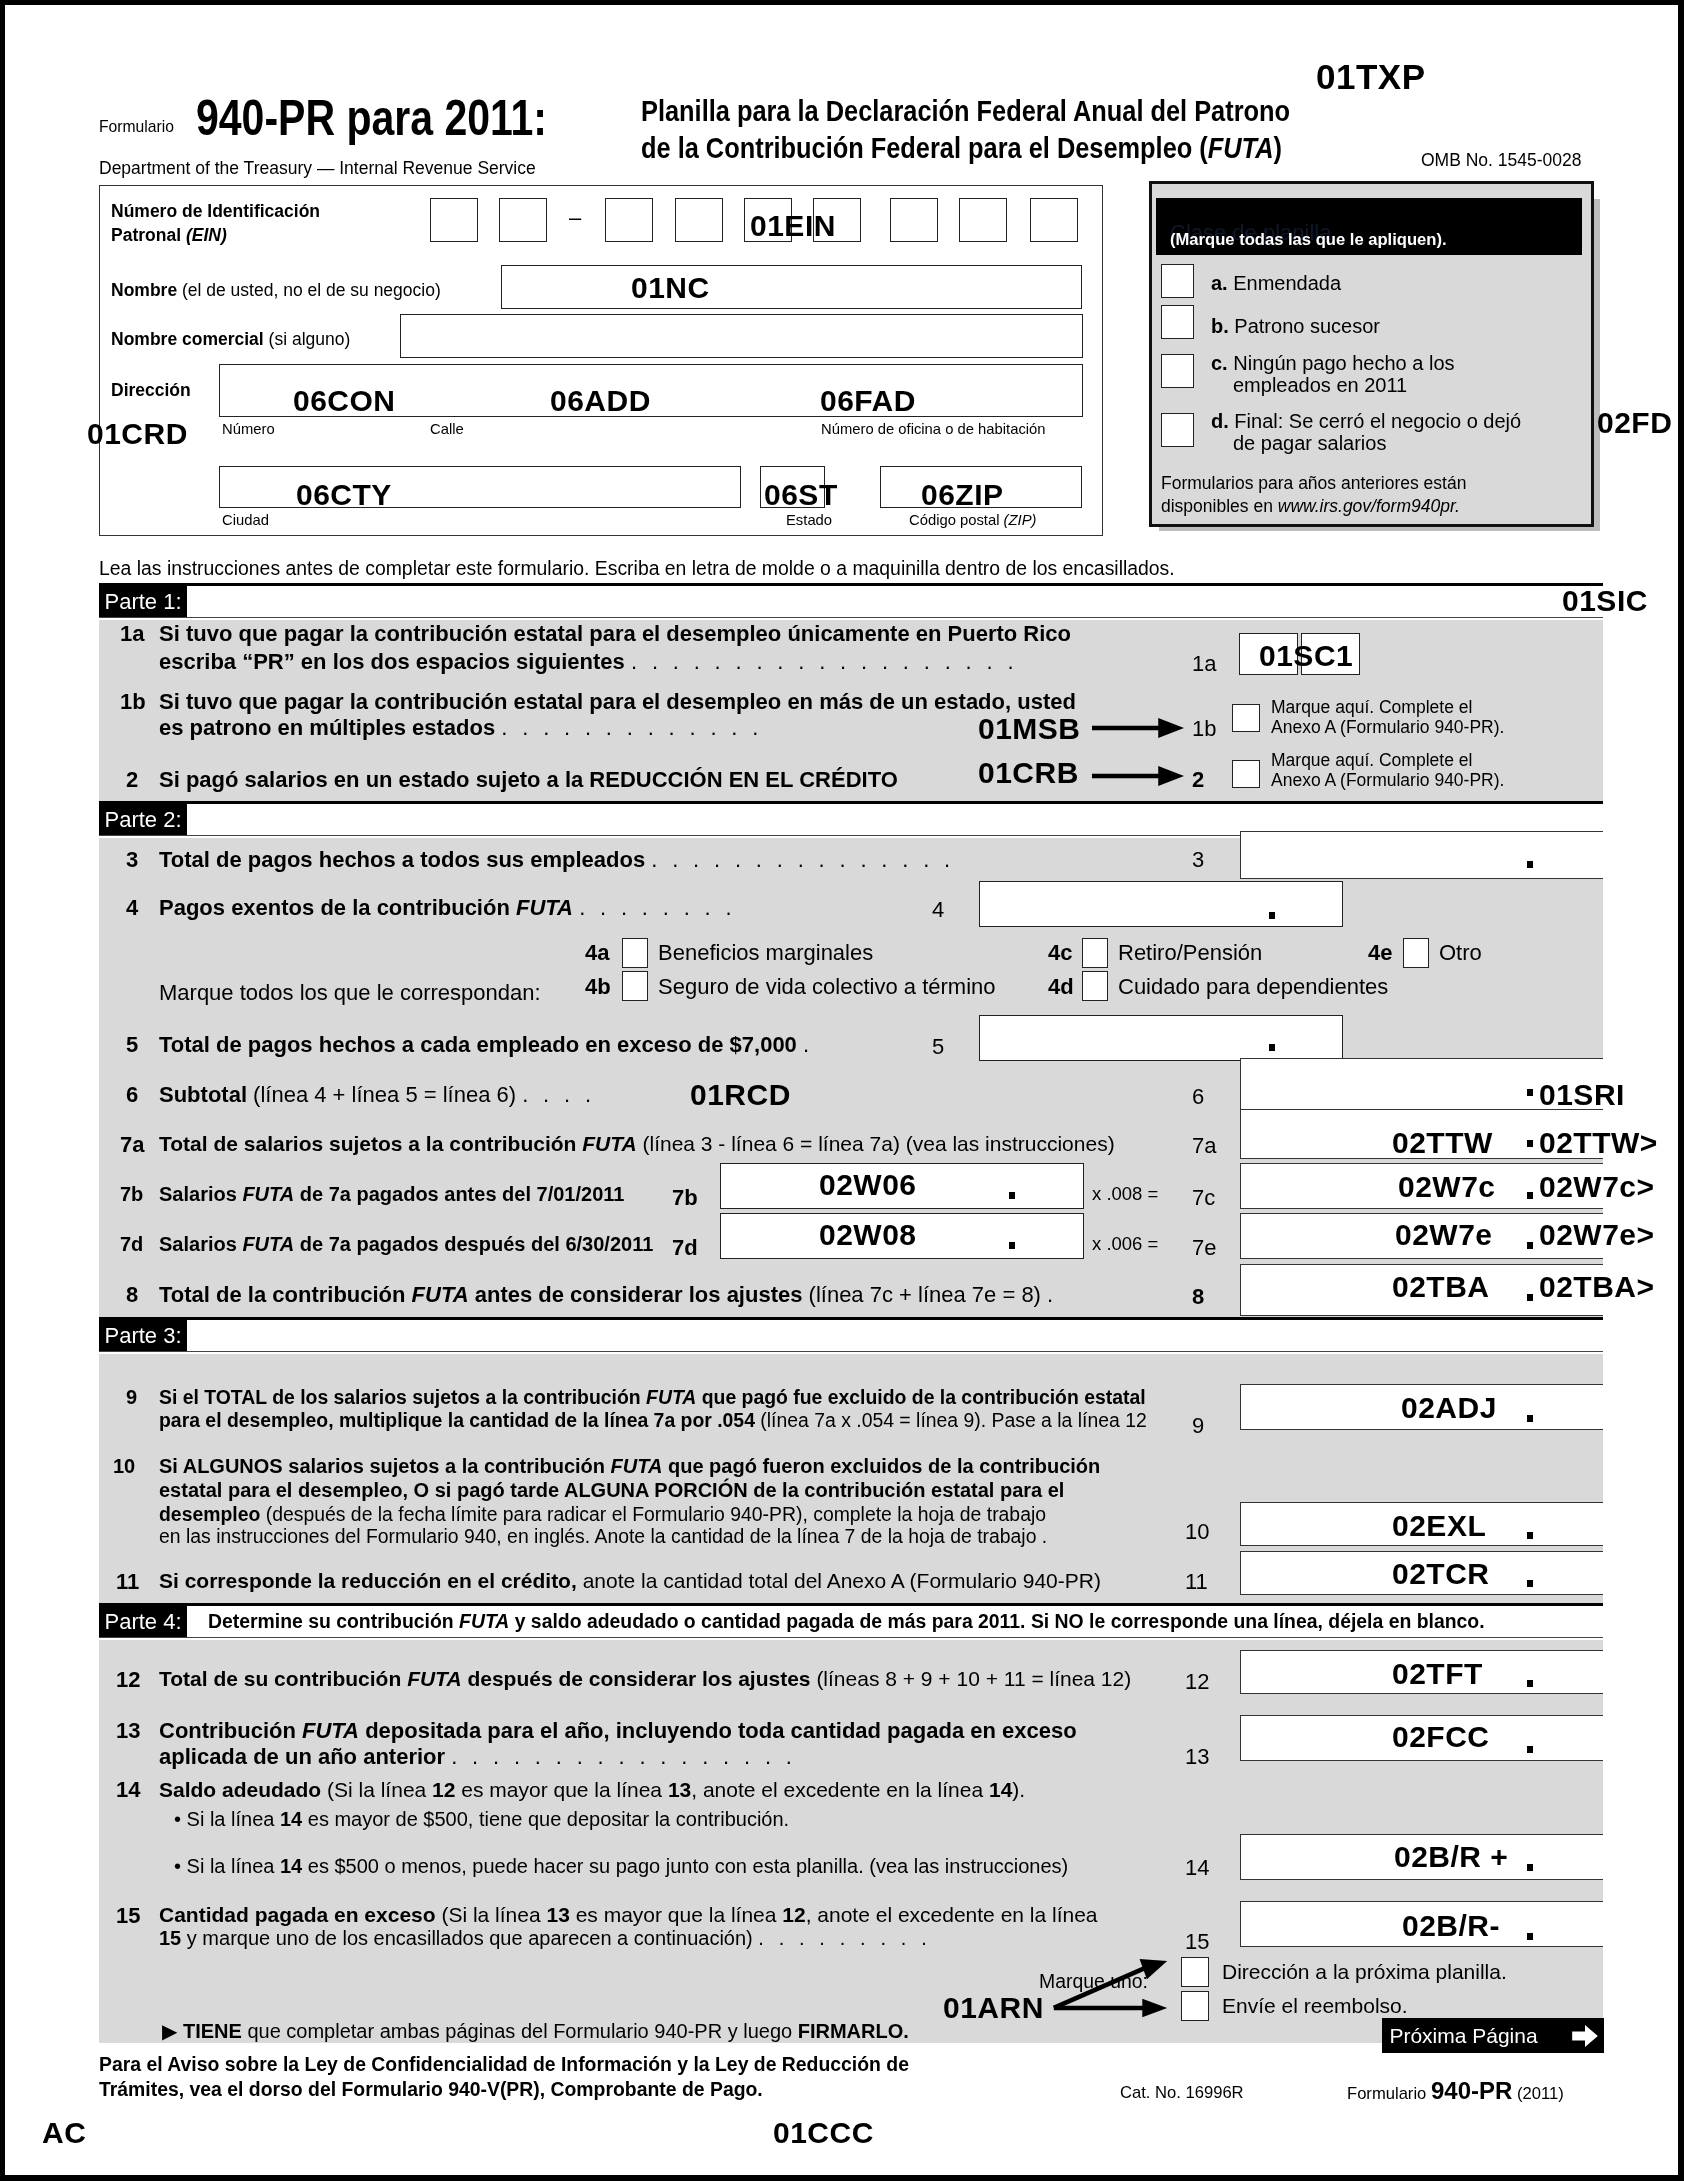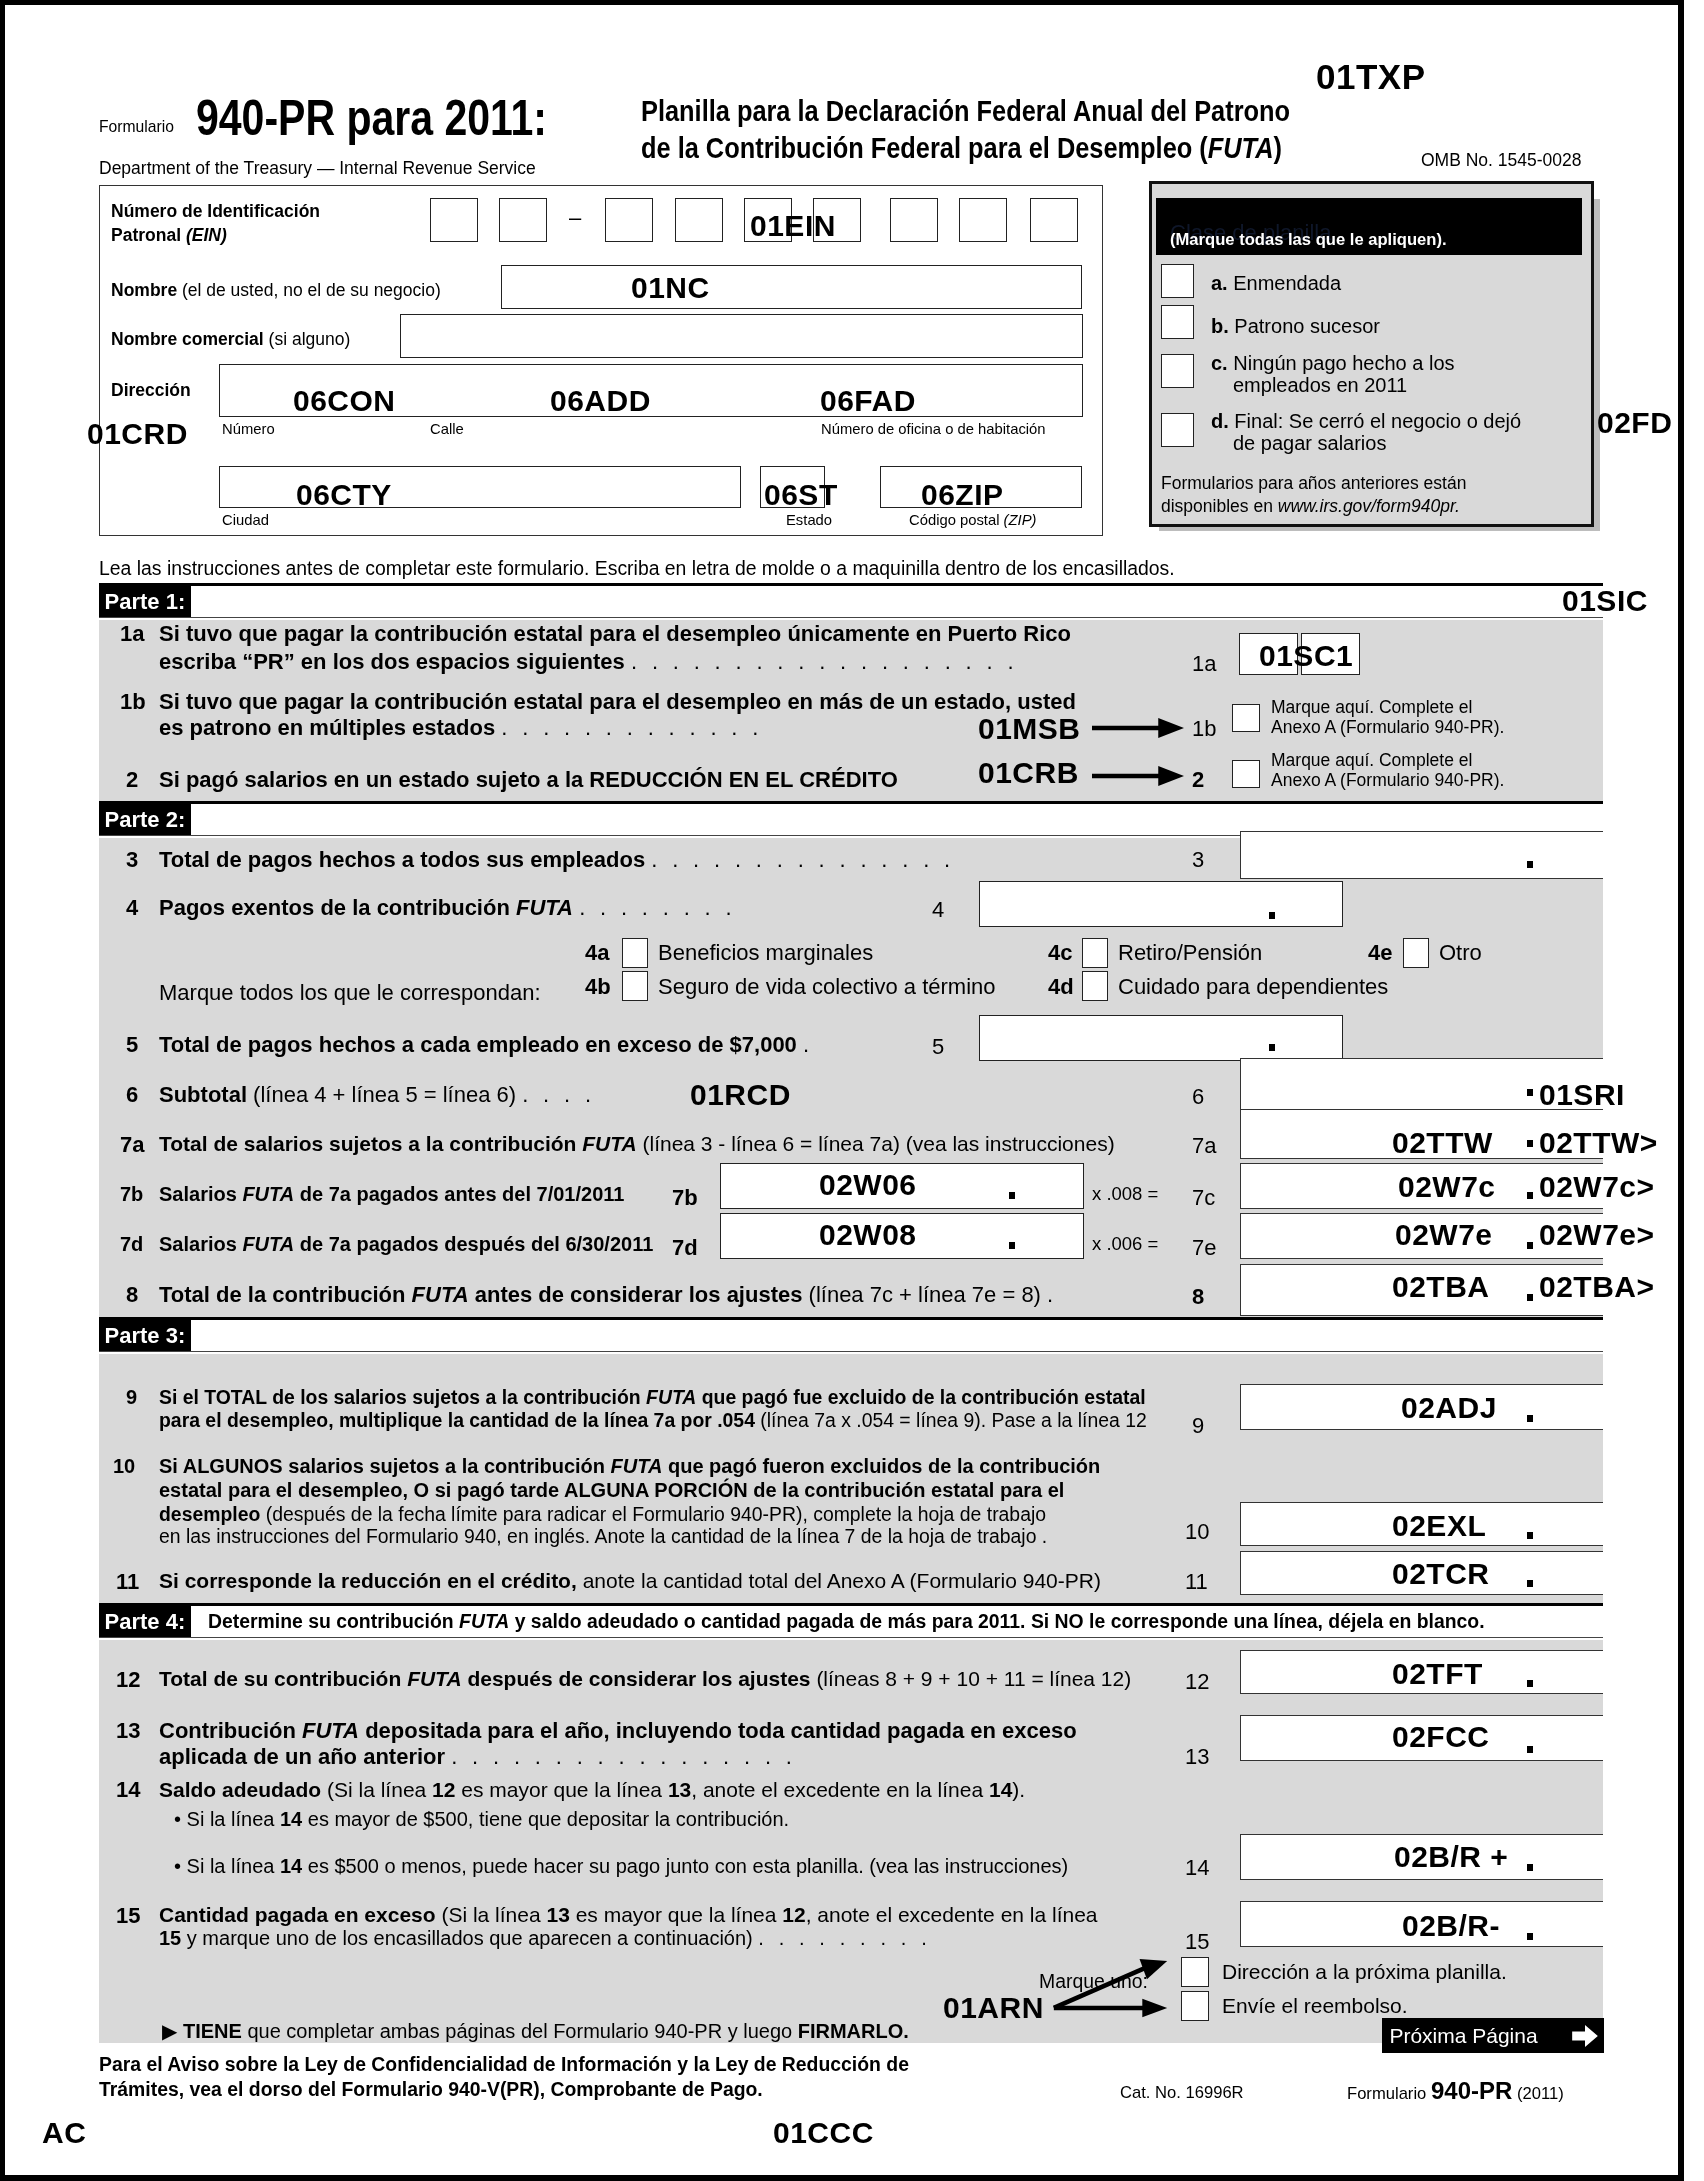--- a/index.html
+++ b/index.html
@@ -9,21 +9,21 @@
            border:6.5px solid #000; border-left-width:5.5px; border-top-width:5.5px; }
   .abs { position:absolute; }
   .bold { font-weight:bold; }
   .ital { font-style:italic; }
   .gray { background:#d9d9d9; }
   .box { position:absolute; background:#fff; border:1.8px solid #222; box-sizing:border-box; }
   .code { position:absolute; font-weight:bold; font-size:30px; letter-spacing:0.5px; white-space:nowrap; }
   .lbl { position:absolute; white-space:nowrap; }
   .chk { position:absolute; background:#fff; border:1.8px solid #222; box-sizing:border-box; }
   .partbar { position:absolute; left:99px; width:1504px; height:31px; border-top:3.7px solid #000; border-bottom:1.8px solid #444; background:#fff; box-sizing:content-box; }
-  .partbar .tag { position:absolute; left:0; top:0; height:31px; background:#000; color:#fff; font-weight:bold; font-size:22px; line-height:31px; padding:0 5.5px; }
+  .partbar .tag { position:absolute; left:0; top:0; height:31px; background:#000; color:#fff; font-weight:normal; font-size:22px; line-height:31px; padding:0 5.5px; }
   .partbar .ttl { position:absolute; left:109px; top:0; line-height:31px; font-weight:bold; font-size:22px; white-space:nowrap; }
   .amount { position:absolute; background:#fff; border-top:1.8px solid #333; border-bottom:1.8px solid #333; border-left:1.8px solid #333; box-sizing:border-box; }
   .dot { position:absolute; width:5.5px; height:7.4px; background:#000; }
   .lnum { position:absolute; font-size:22px; white-space:nowrap; }
   .rowtxt { position:absolute; font-size:22px; white-space:nowrap; }
   .dots { letter-spacing:14.8px; }
 </style>
 </head>
 <body>
 

